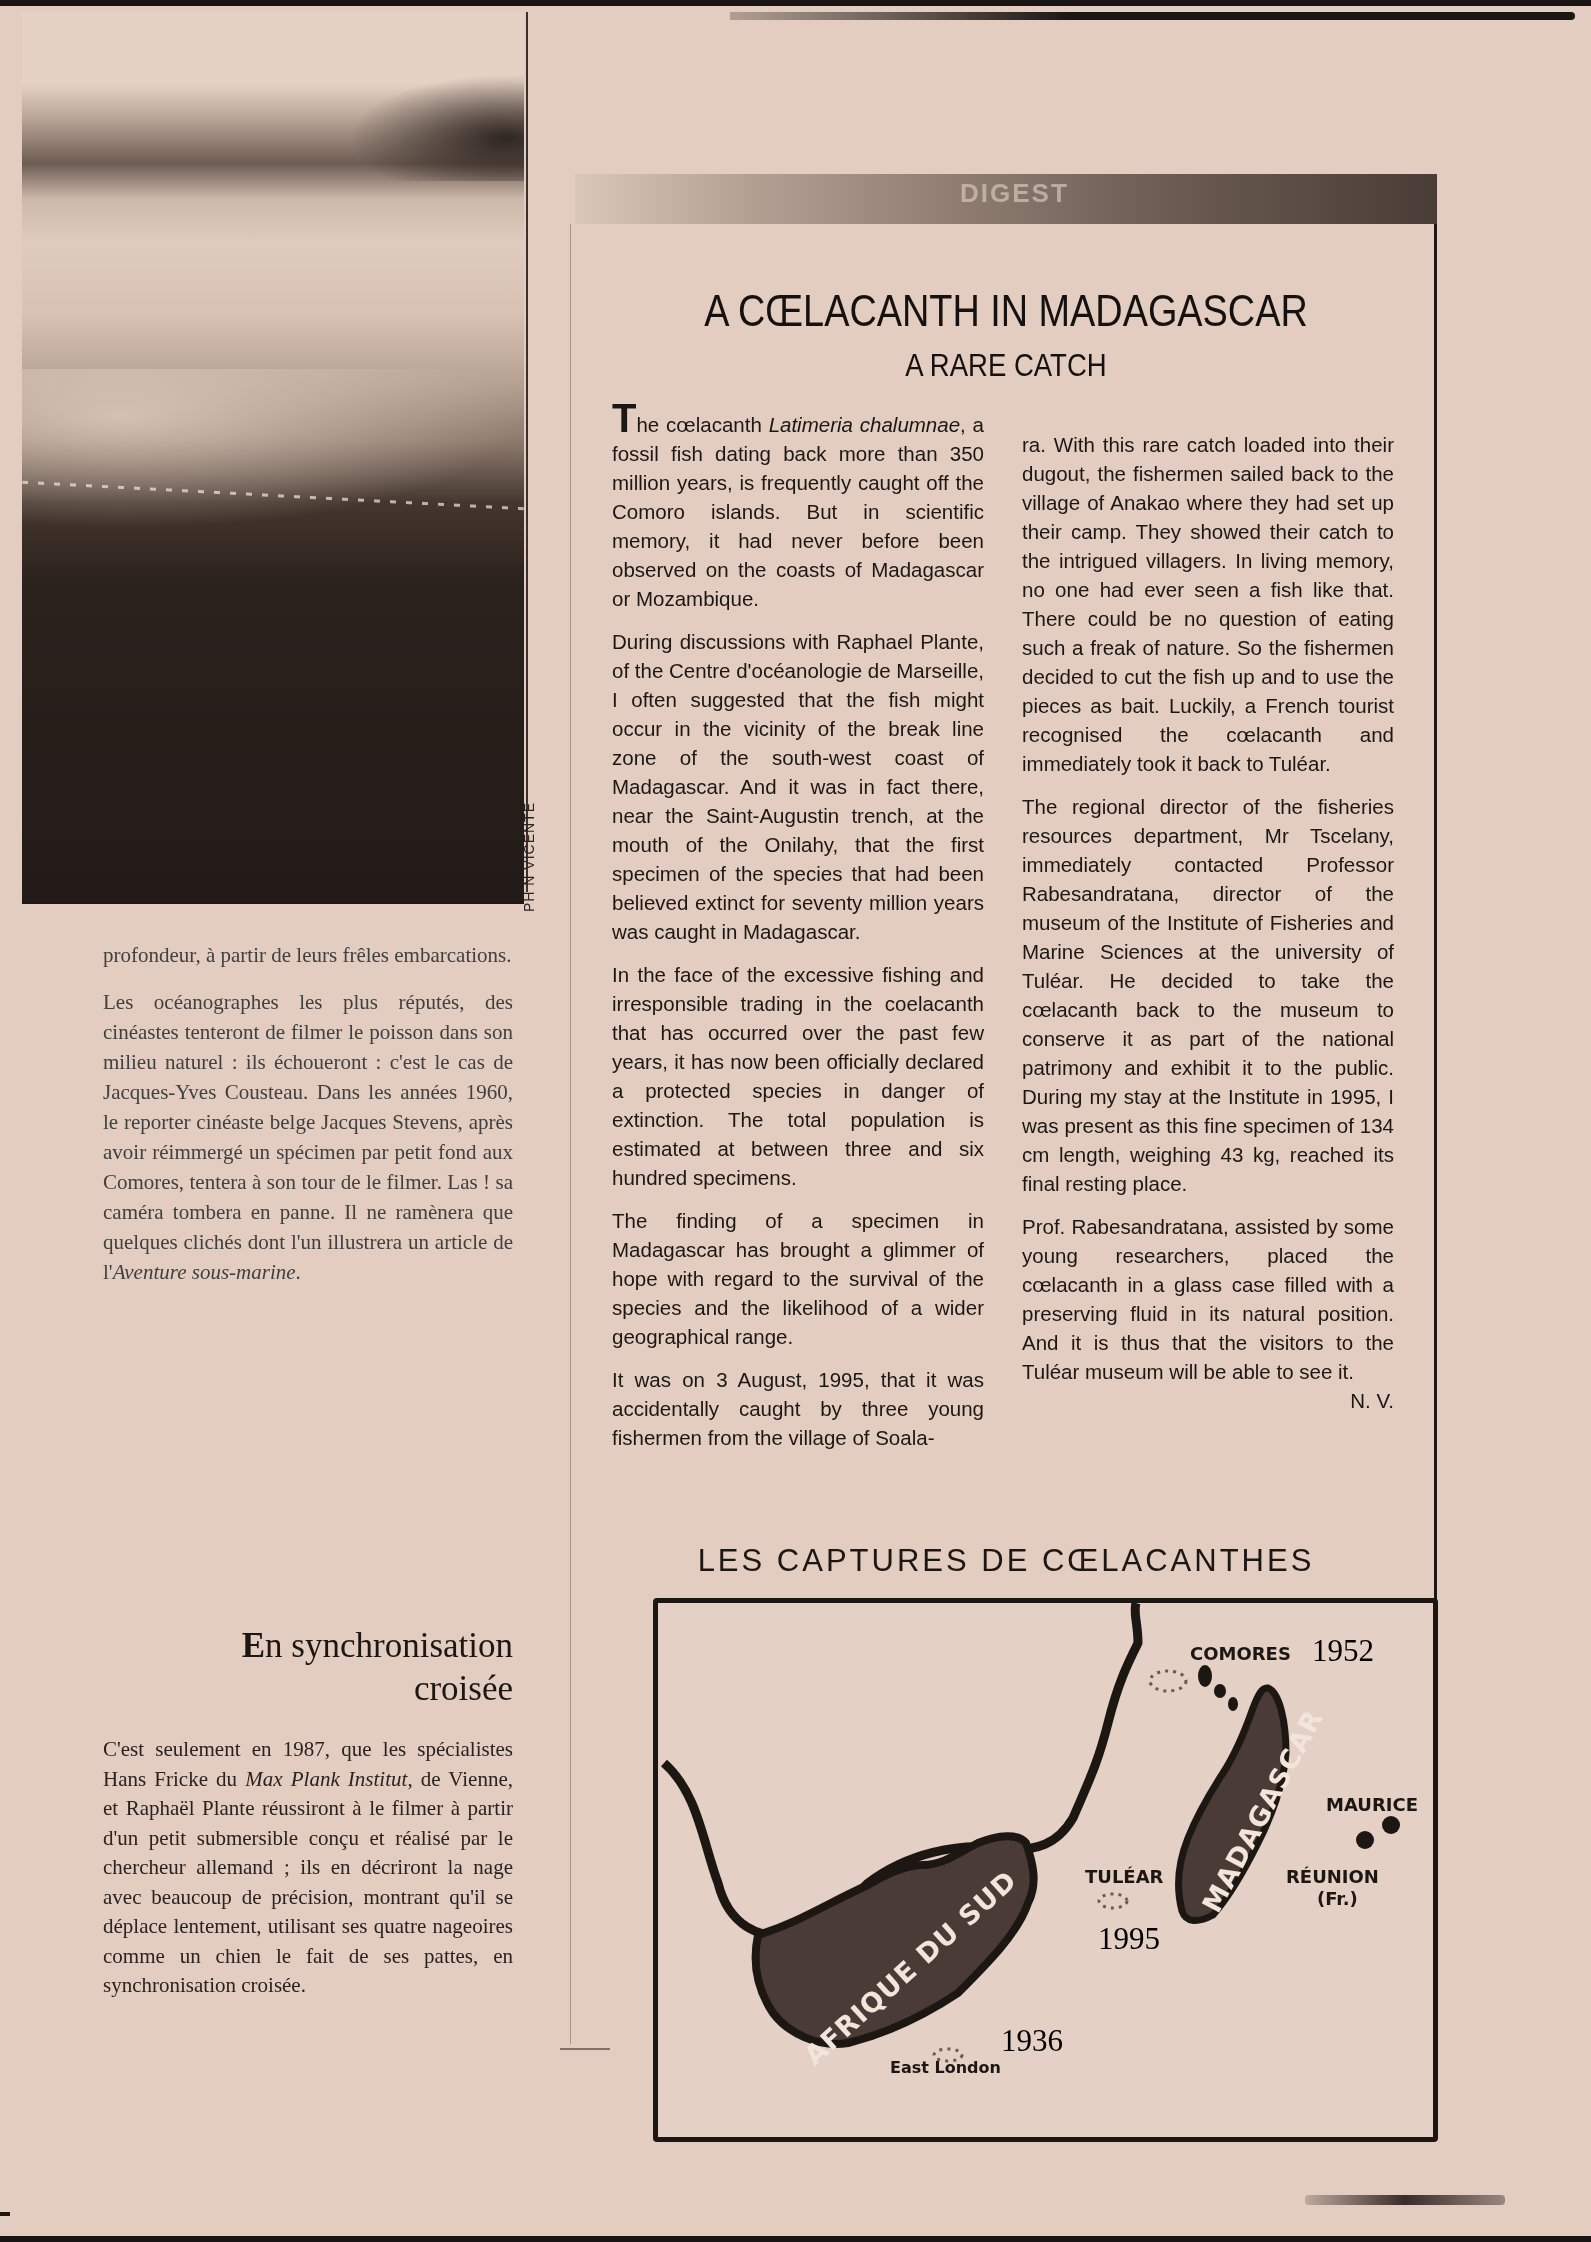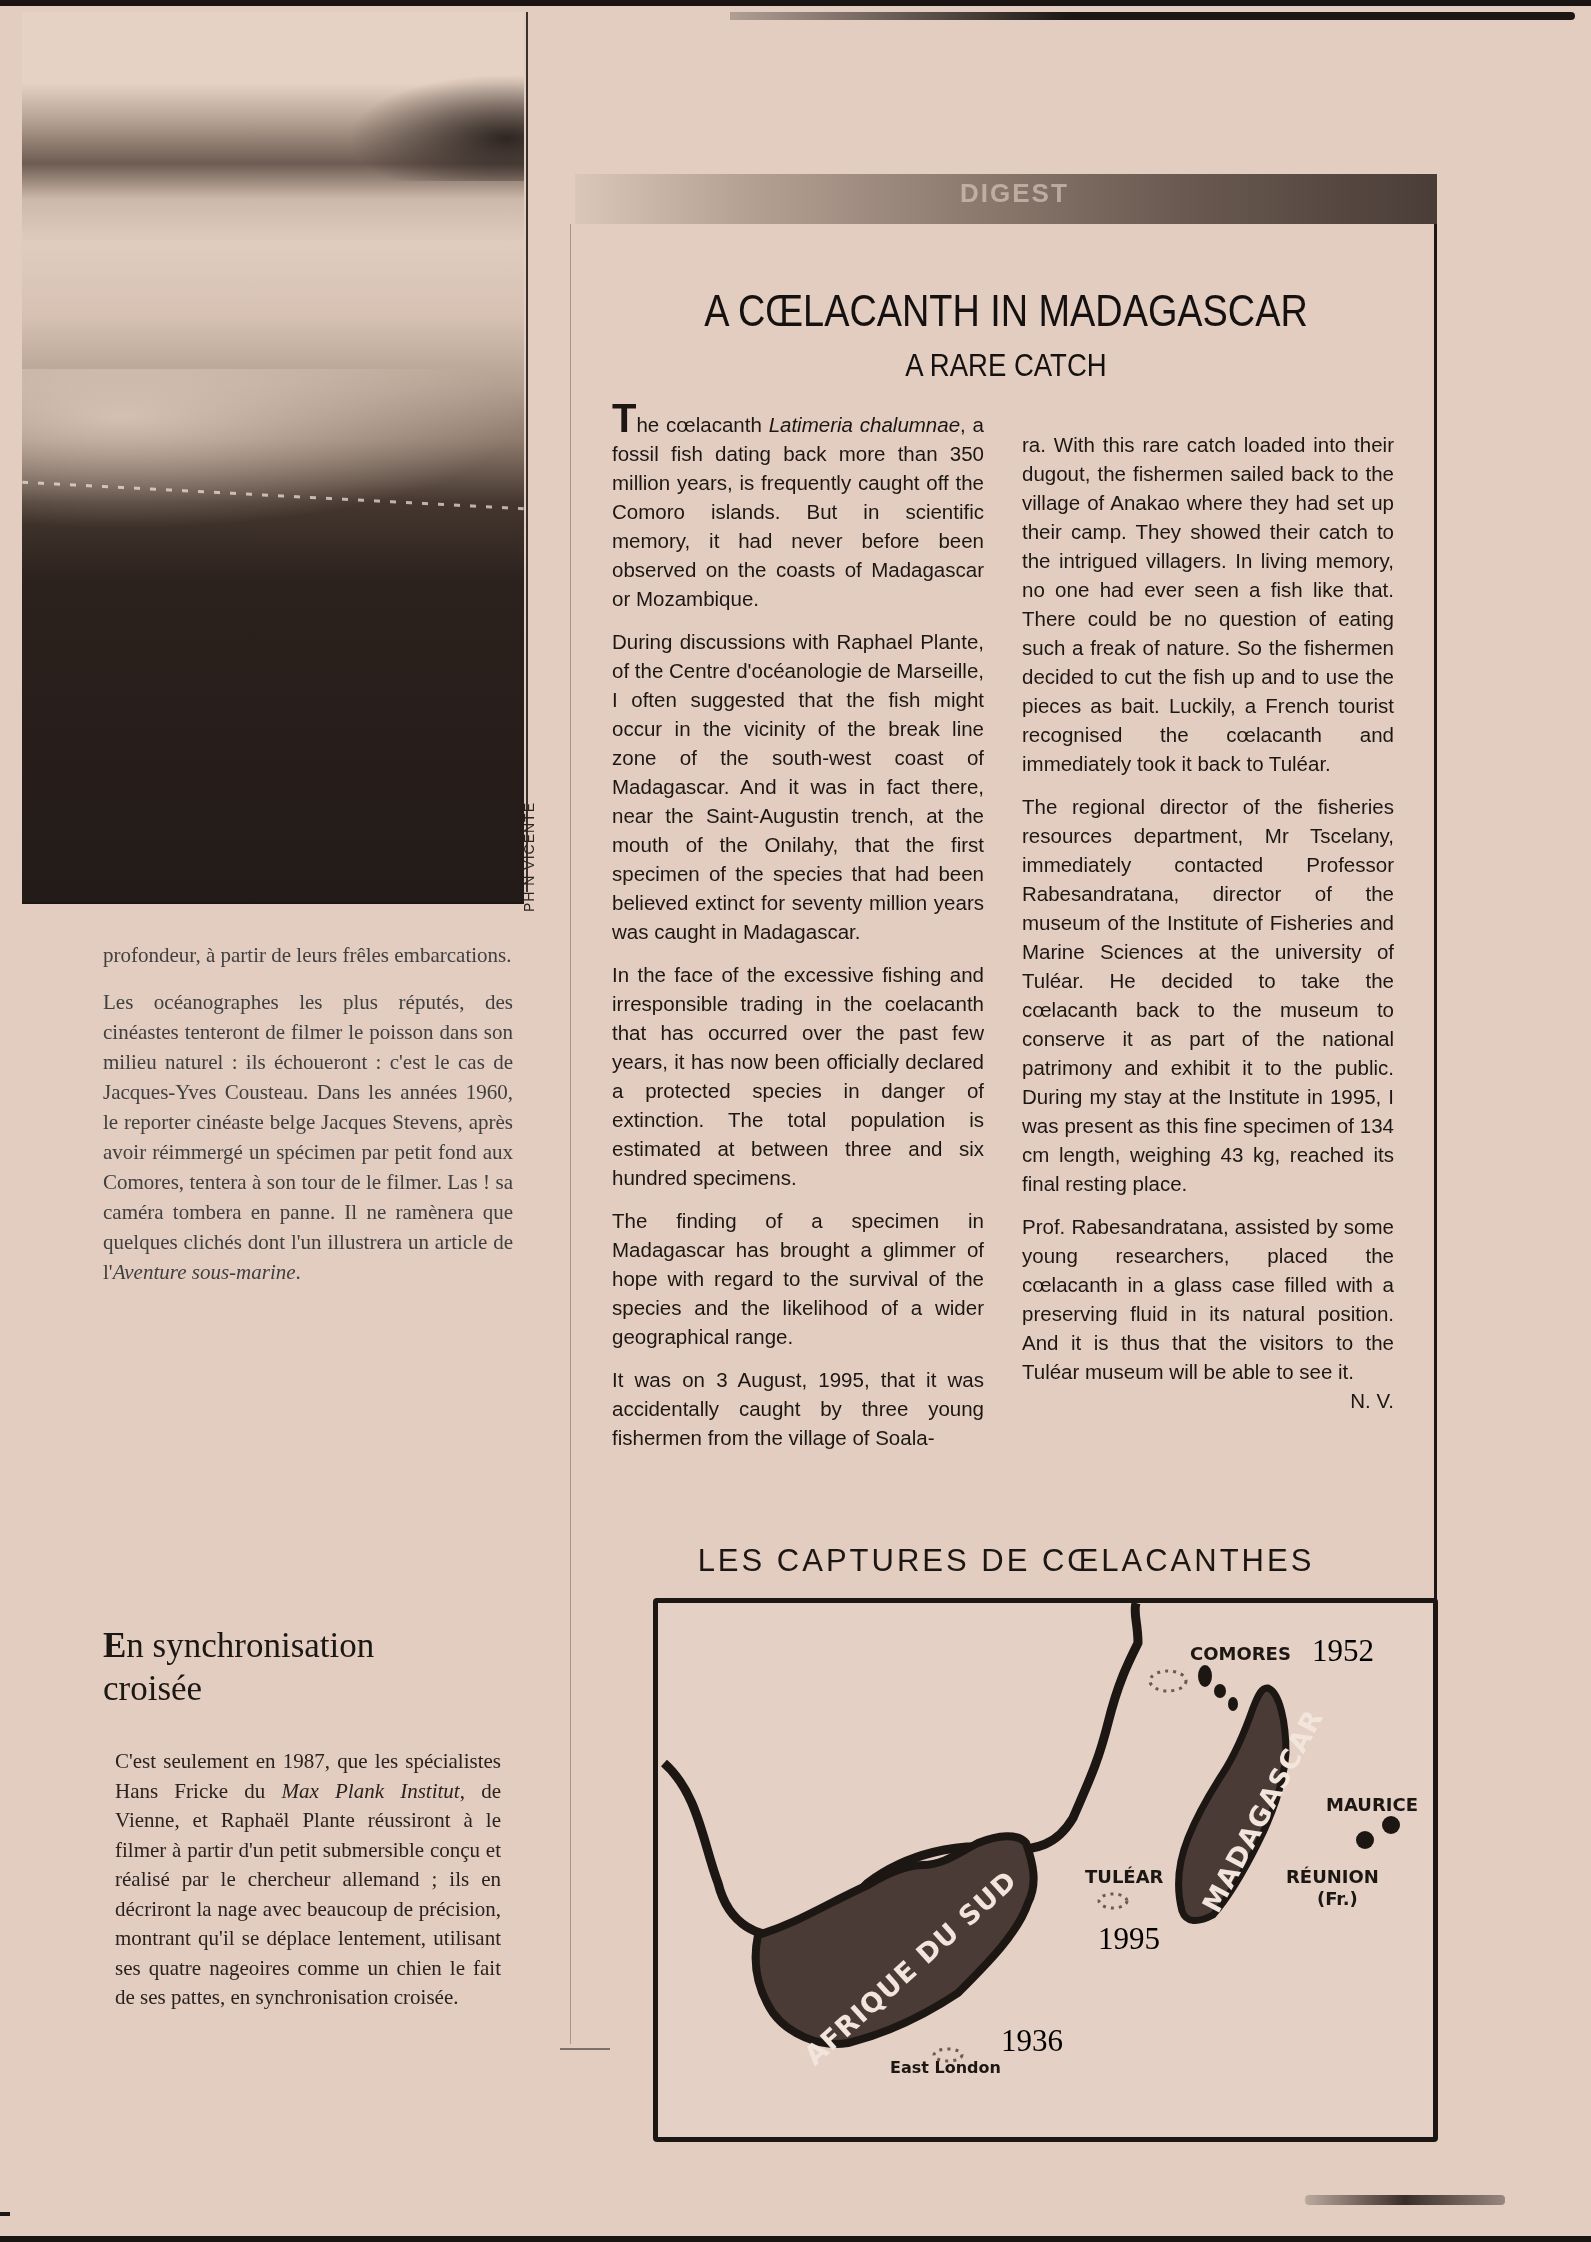--- a/index.html
+++ b/index.html
@@ -31,26 +31,26 @@
   .photo .darkcorner { position: absolute; right: 0; top: 7%; width: 35%; height: 12%;
     background: radial-gradient(ellipse at 90% 60%, rgba(35,27,24,0.9), rgba(35,27,24,0) 70%); }
   .photo-border { position: absolute; left: 22px; top: 12px; width: 502px; height: 892px; border-bottom: 2px solid #1d1714; box-sizing: border-box; }
   .photo-credit { position: absolute; left: 521px; top: 912px; transform-origin: 0 0; transform: rotate(-90deg);
     font-size: 14px; letter-spacing: 1px; white-space: nowrap; color: #2a2320; }
 
   
   .fr-col { position: absolute; left: 103px; top: 940px; width: 410px;
     font-family: "Liberation Serif", serif; font-size: 21px; line-height: 30px; text-align: justify; color: #404040; }
   .fr-col p { margin: 0 0 17px 0; }
-  .fr-heading { position: absolute; left: 103px; top: 1624px; width: 410px; text-align: left;
+  .fr-heading { position: absolute; left: 103px; top: 1624px; width: 410px; text-align: right;
     font-family: "Liberation Serif", serif; font-size: 35px; line-height: 43px; color: #1d1714; }
   .fr-heading .drop { font-weight: bold; }
   .fr-col2 { position: absolute; left: 103px; top: 1735px; width: 410px;
     font-family: "Liberation Serif", serif; font-size: 21px; line-height: 29.5px; text-align: justify; color: #2a2220; }
-  .fr-col2 p { margin: 12px; }
+  .fr-col2 p { margin: 0; }
 
   
   .digest-banner { position: absolute; left: 575px; top: 174px; width: 862px; height: 50px;
     background: linear-gradient(90deg, rgba(190,170,158,0.2) 0%, rgba(150,130,118,0.6) 20%, #8e7c70 45%, #6a5a51 70%, #4a3d37 100%); }
   .digest-label { position: absolute; left: 960px; top: 178px; font-size: 26px; font-weight: bold; color: #d6c5ba; letter-spacing: 2px; opacity: 0.7; }
   .frame-right { position: absolute; left: 1434px; top: 224px; width: 3px; height: 1830px; background: #1d1714; }
   .frame-left { position: absolute; left: 570px; top: 224px; width: 1px; height: 1820px; background: rgba(60,50,45,0.35); }
   .frame-bottom { position: absolute; left: 560px; top: 2048px; width: 50px; height: 2px; background: rgba(60,50,45,0.6); }
 
   .title { position: absolute; left: 575px; top: 286px; width: 862px; text-align: center;

